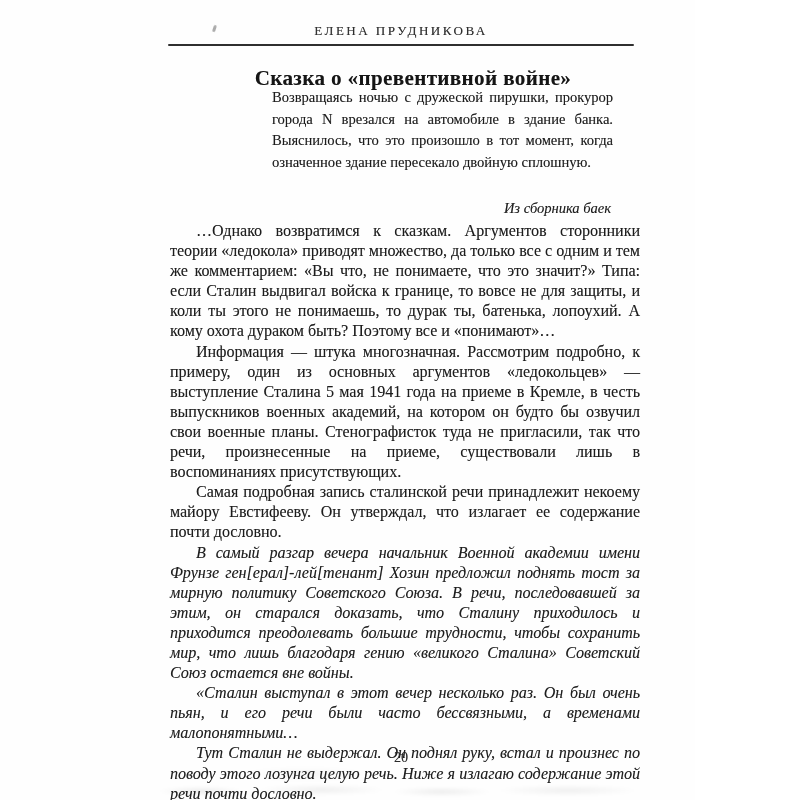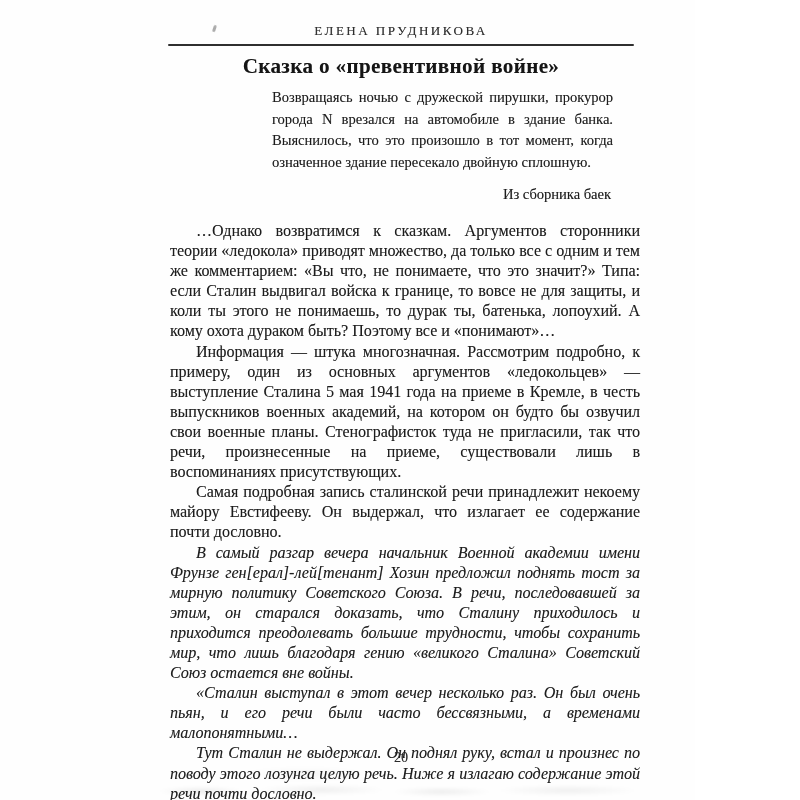--- a/index.html
+++ b/index.html
@@ -34,41 +34,42 @@
     width: 466px;
     height: 2px;
     background: #2f2f2f;
     border-radius: 1px;
   }
   .chapter-title {
     position: absolute;
     top: 54px;
     left: 168px;
     width: 466px;
-    margin: 0;
+    margin: 12px;
     text-align: center;
     font-size: 21px;
     font-weight: 700;
     letter-spacing: 0.4px;
     color: #151515;
   }
   .epigraph {
     position: absolute;
     top: 87px;
     left: 272px;
     width: 341px;
     font-size: 14.5px;
     line-height: 21.5px;
     text-align: justify;
   }
   .epigraph p {
     margin: 0;
   }
   .epigraph-source {
-    margin-top: 11px;
+    margin-top: 25px;
+    font-style: italic;
     text-align: right;
     font-size: 14.5px;
     padding-right: 2px;
   }
   .body-text {
     position: absolute;
     top: 197px;
     left: 170px;
     width: 470px;
     font-size: 16px;
@@ -139,21 +140,21 @@
   <h1 class="chapter-title">Сказка о «превентивной войне»</h1>
 
   <div class="epigraph">
     <p>Возвращаясь ночью с дружеской пирушки, прокурор города N врезался на автомобиле в здание банка. Выяснилось, что это произошло в тот момент, когда означенное здание пересекало двойную сплошную.</p>
     <div class="epigraph-source">Из сборника баек</div>
   </div>
 
   <div class="body-text">
     <p>…Однако возвратимся к сказкам. Аргументов сторонники теории «ледокола» приводят множество, да только все с одним и тем же комментарием: «Вы что, не понимаете, что это значит?» Типа: если Сталин выдвигал войска к границе, то вовсе не для защиты, и коли ты этого не понимаешь, то дурак ты, батенька, лопоухий. А кому охота дураком быть? Поэтому все и «понимают»…</p>
     <p>Информация — штука многозначная. Рассмотрим подробно, к примеру, один из основных аргументов «ледокольцев» — выступление Сталина 5 мая 1941 года на приеме в Кремле, в честь выпускников военных академий, на котором он будто бы озвучил свои военные планы. Стенографисток туда не пригласили, так что речи, произнесенные на приеме, существовали лишь в воспоминаниях присутствующих.</p>
-    <p>Самая подробная запись сталинской речи принадлежит некоему майору Евстифееву. Он выдержал, что излагает ее содержание почти дословно.</p>
+    <p>Самая подробная запись сталинской речи принадлежит некоему майору Евстифееву. Он утверждал, что излагает ее содержание почти дословно.</p>
     <p class="quote">В самый разгар вечера начальник Военной академии имени Фрунзе ген[ерал]-лей[тенант] Хозин предложил поднять тост за мирную политику Советского Союза. В речи, последовавшей за этим, он старался доказать, что Сталину приходилось и приходится преодолевать большие трудности, чтобы сохранить мир, что лишь благодаря гению «великого Сталина» Советский Союз остается вне войны.</p>
     <p class="quote">«Сталин выступал в этот вечер несколько раз. Он был очень пьян, и его речи были часто бессвязными, а временами малопонятными…</p>
     <p class="quote">Тут Сталин не выдержал. Он поднял руку, встал и произнес по поводу этого лозунга целую речь. Ниже я излагаю содержание этой речи почти дословно.</p>
   </div>
 
   <div class="page-number">20</div>
 
   <div class="scan-speck"></div>
   <div class="scan-blob"></div>
   <div class="scan-band"></div>

